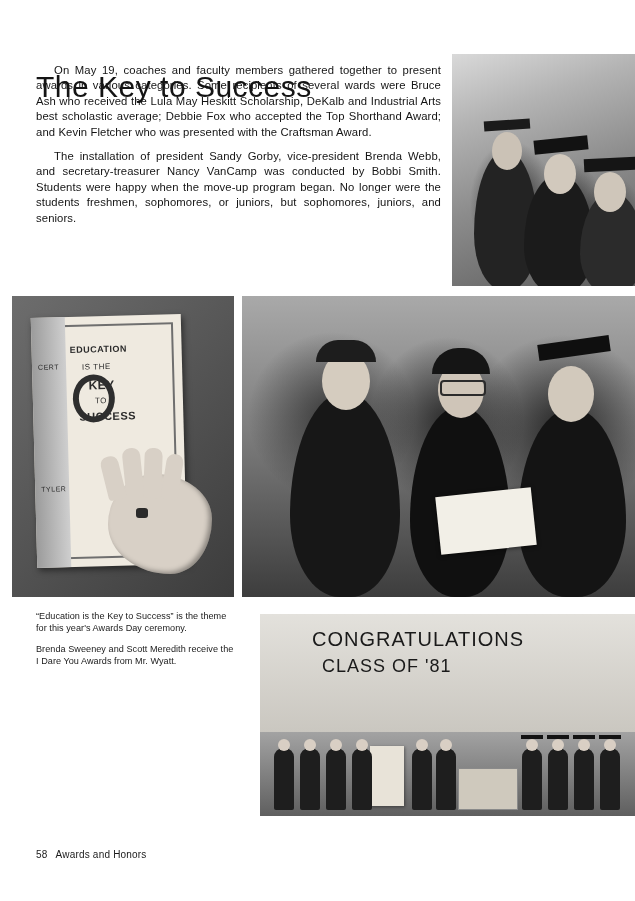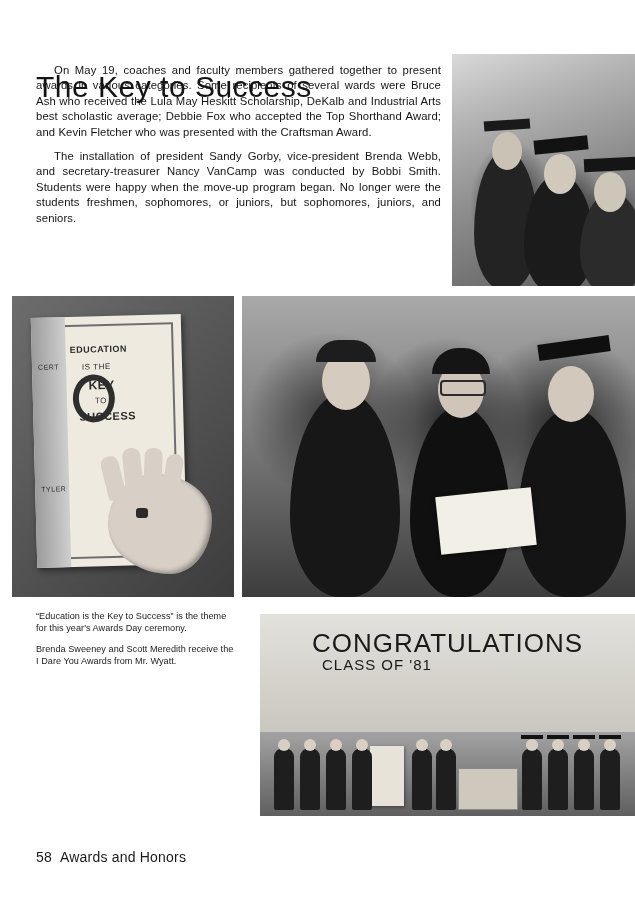--- a/index.html
+++ b/index.html
@@ -243,21 +243,21 @@
     left: 36px;
     top: 683px;
     width: 200px;
   }
 
   
   .footer {
     position: absolute;
     left: 36px;
     top: 849px;
-    font-size: 14px;
+    font-size: 10px;
     color: #1a1a1a;
     letter-spacing: 0.2px;
   }
   .footer .pagenum {
     display: inline-block;
     margin-right: 8px;
   }
 </style>
 </head>
 <body>
@@ -322,22 +322,22 @@
     <div style="position:absolute; left:296px; top:44px; width:72px; height:16px; background:#0f0f0f; transform:rotate(-8deg);"></div>
 
     <div class="paper-doc" style="left:196px; top:196px; width:96px; height:58px; transform:rotate(-6deg);"></div>
   </div>
 
   <div class="caption" id="caption-education">“Education is the Key to Success” is the theme for this year's Awards Day ceremony.</div>
   <div class="caption" id="caption-idare">Brenda Sweeney and Scott Meredith receive the I Dare You Awards from Mr. Wyatt.</div>
 
   <div class="photo" id="photo-congratulations">
     <div style="position:absolute; left:0; top:0; width:375px; height:118px; background:linear-gradient(180deg,#e3e1dc,#cac7c0);"></div>
-    <div class="banner-text" style="left:52px; top:14px; font-size:26px;">CONGRATULATIONS</div>
-    <div class="banner-text" style="left:62px; top:42px; font-size:15px;">CLASS OF '81</div>
+    <div class="banner-text" style="left:52px; top:14px; font-size:20px;">CONGRATULATIONS</div>
+    <div class="banner-text" style="left:62px; top:42px; font-size:18px;">CLASS OF '81</div>
 
     <div class="stage-row">
       <div class="podium"></div>
       <div class="table-obj"></div>
 
       <div class="grad" style="left:14px;">
           <div class="head"></div>
         </div>
       <div class="grad" style="left:40px;">
           <div class="head"></div>

